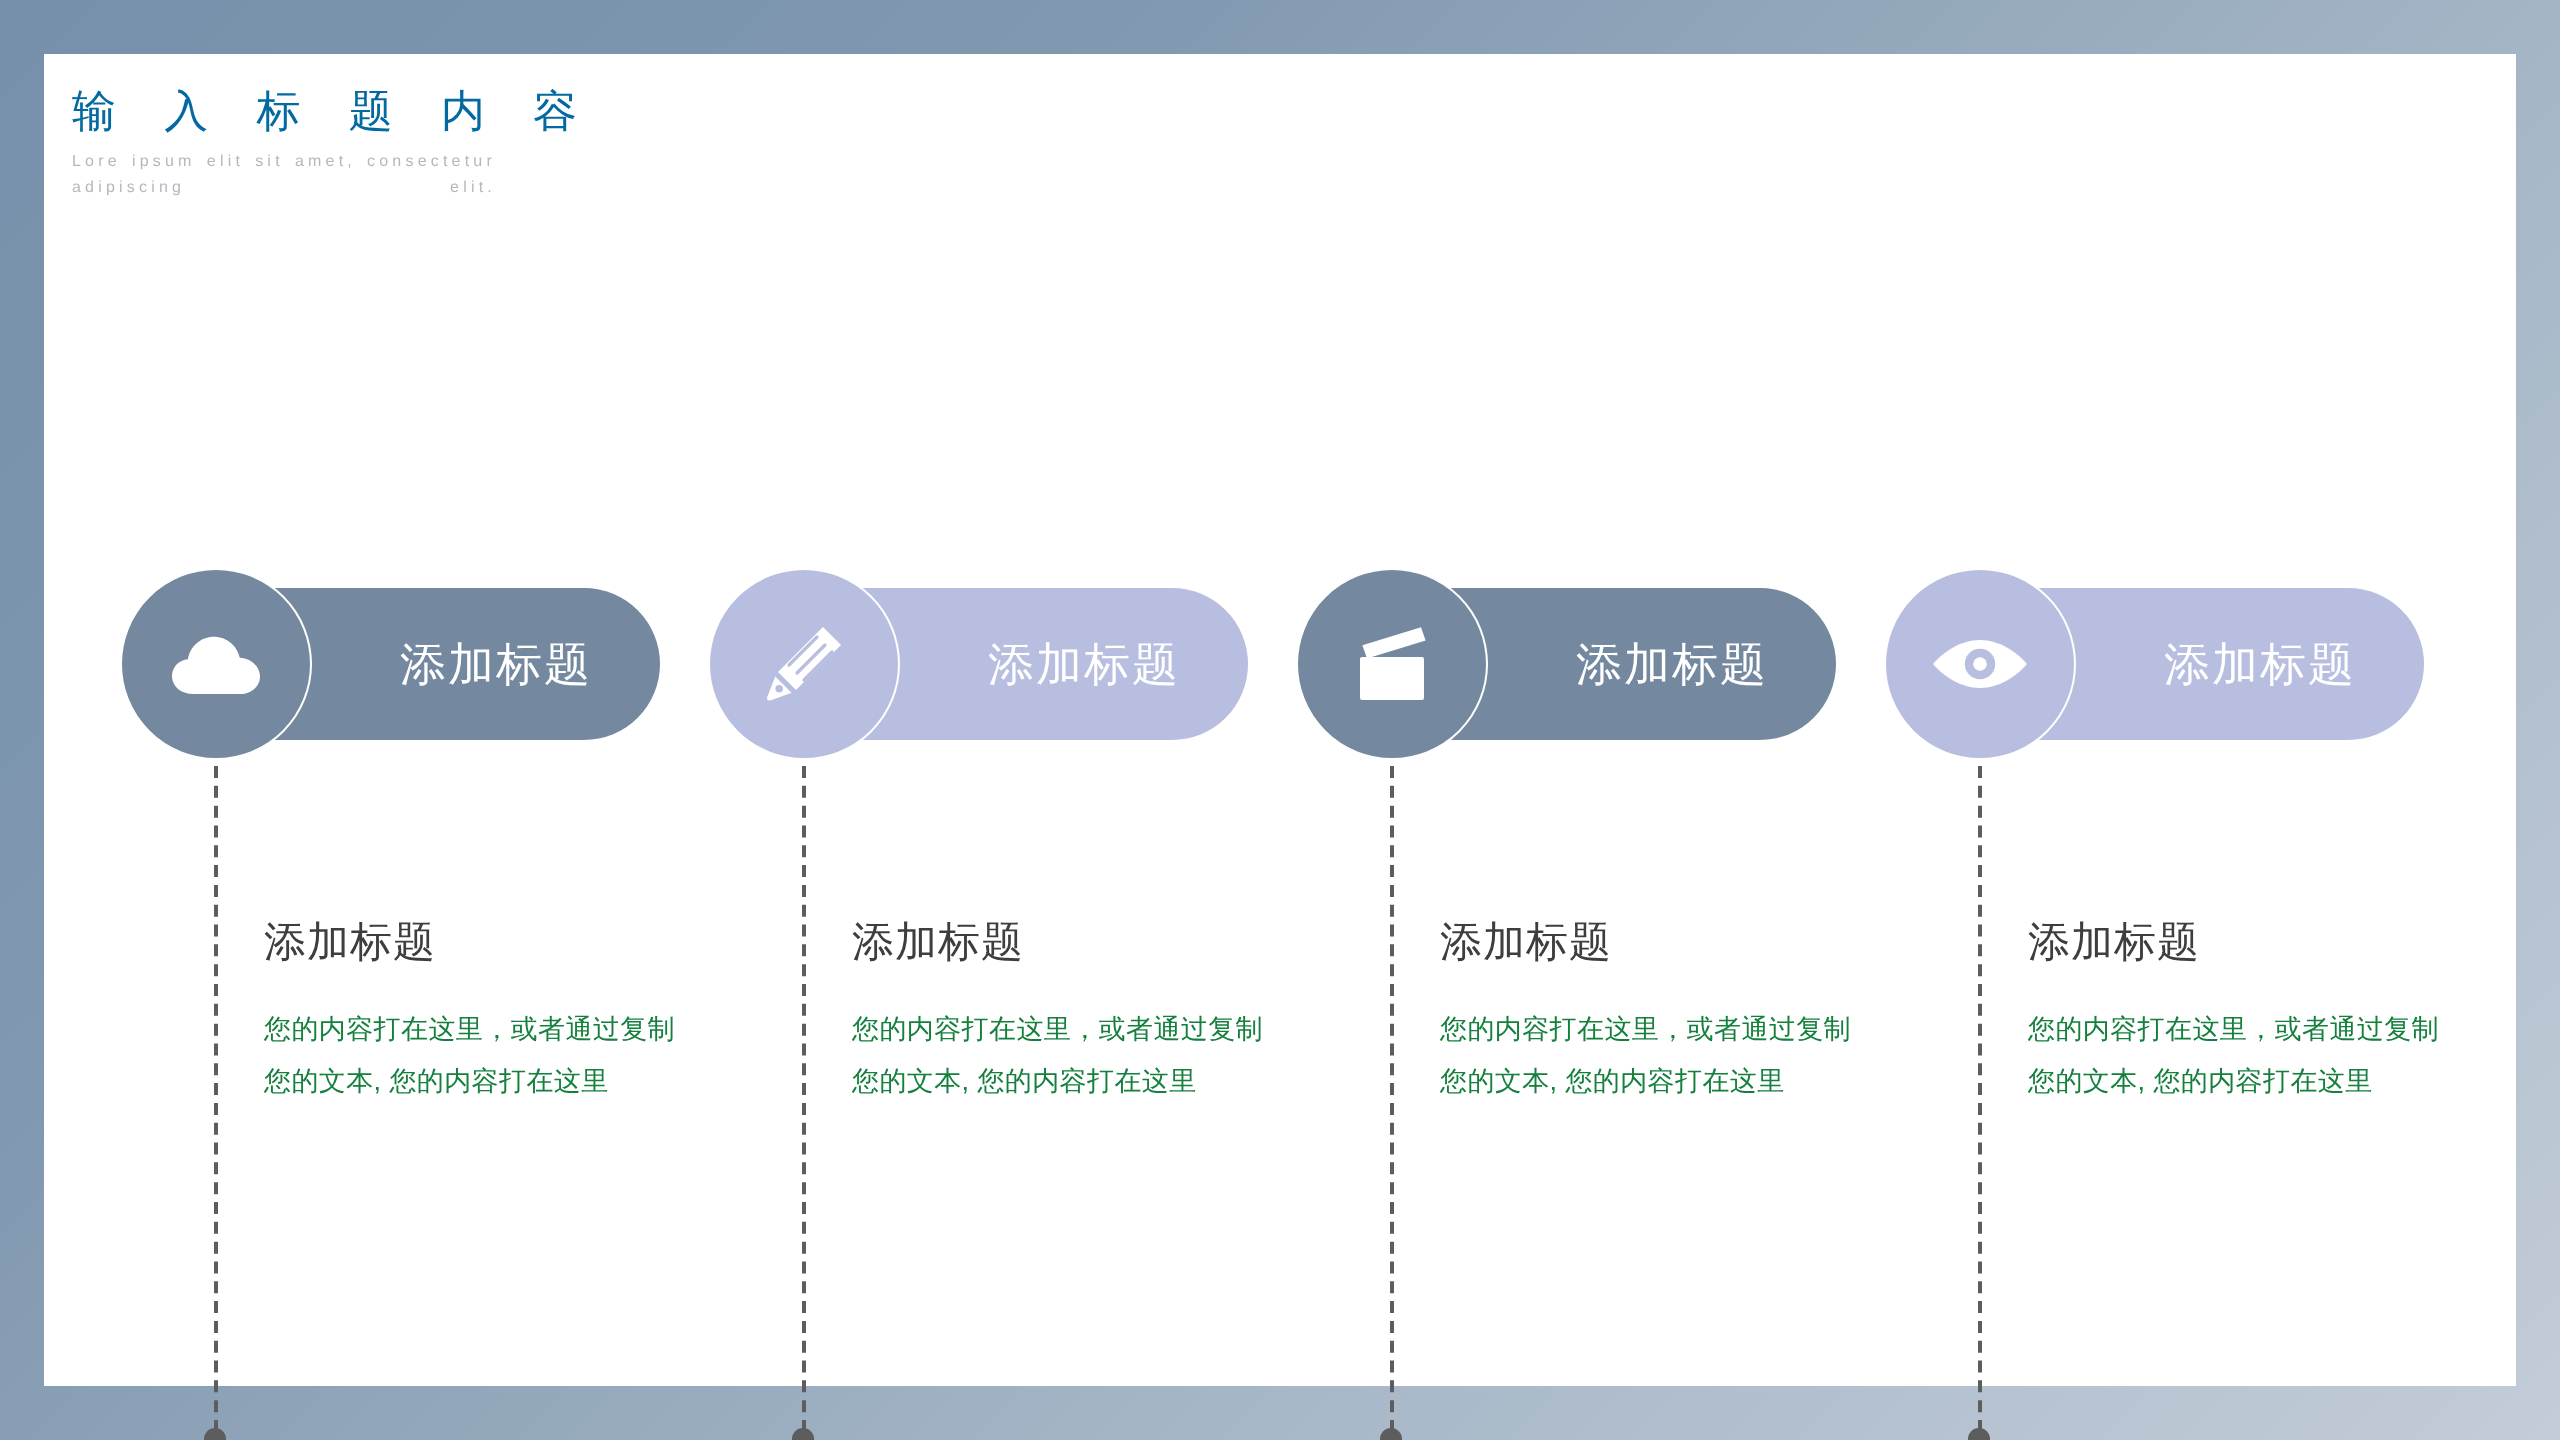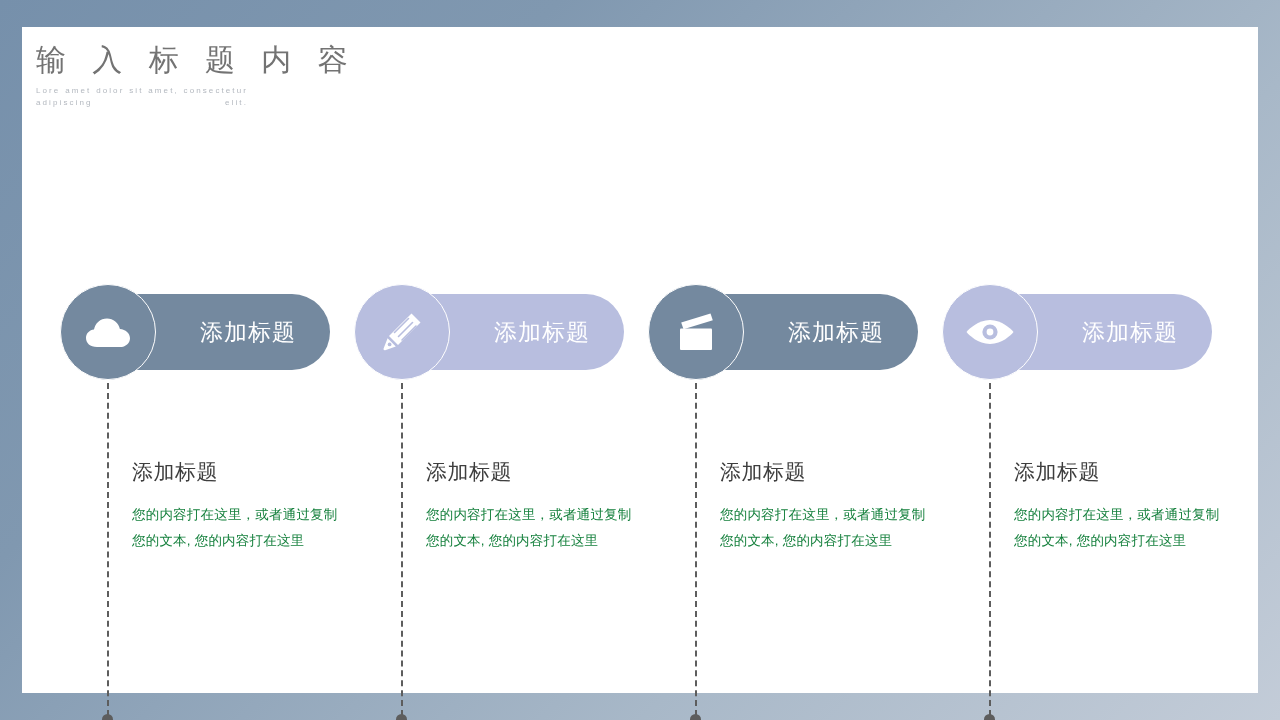--- a/index.html
+++ b/index.html
@@ -30,22 +30,22 @@
     background: #ffffff;
   }
 
   
   .header {
     position: absolute;
     left: 14px;
     top: 16px;
   }
   .title {
-    font-size: 30px;
-    color: #737373;
+    font-size: 22px;
+    color: #0369a1;
     letter-spacing: 9px;
     font-weight: 400;
     line-height: 1.15;
     white-space: nowrap;
   }
   .subtitle {
     margin-top: 7px;
     font-size: 8px;
     color: #b3b8bf;
     letter-spacing: 2.1px;
@@ -161,21 +161,21 @@
   }
 </style>
 </head>
 <body>
 
 <div class="slide">
   <div class="card">
 
     <div class="header">
       <div class="title">输 入 标 题 内 容</div>
-      <div class="subtitle">Lore amet dolor sit amet, consectetur adipiscing elit.</div>
+      <div class="subtitle">Lore ipsum elit sit amet, consectetur adipiscing elit.</div>
     </div>
 
     <div class="columns">
 
       <div class="col col-0">
         <div class="badge">
           <div class="pill" style="background: rgb(116, 137, 159);">
             <span class="pill-label">添加标题</span>
           </div>
           <div class="circle" style="background: rgb(116, 137, 159);">

